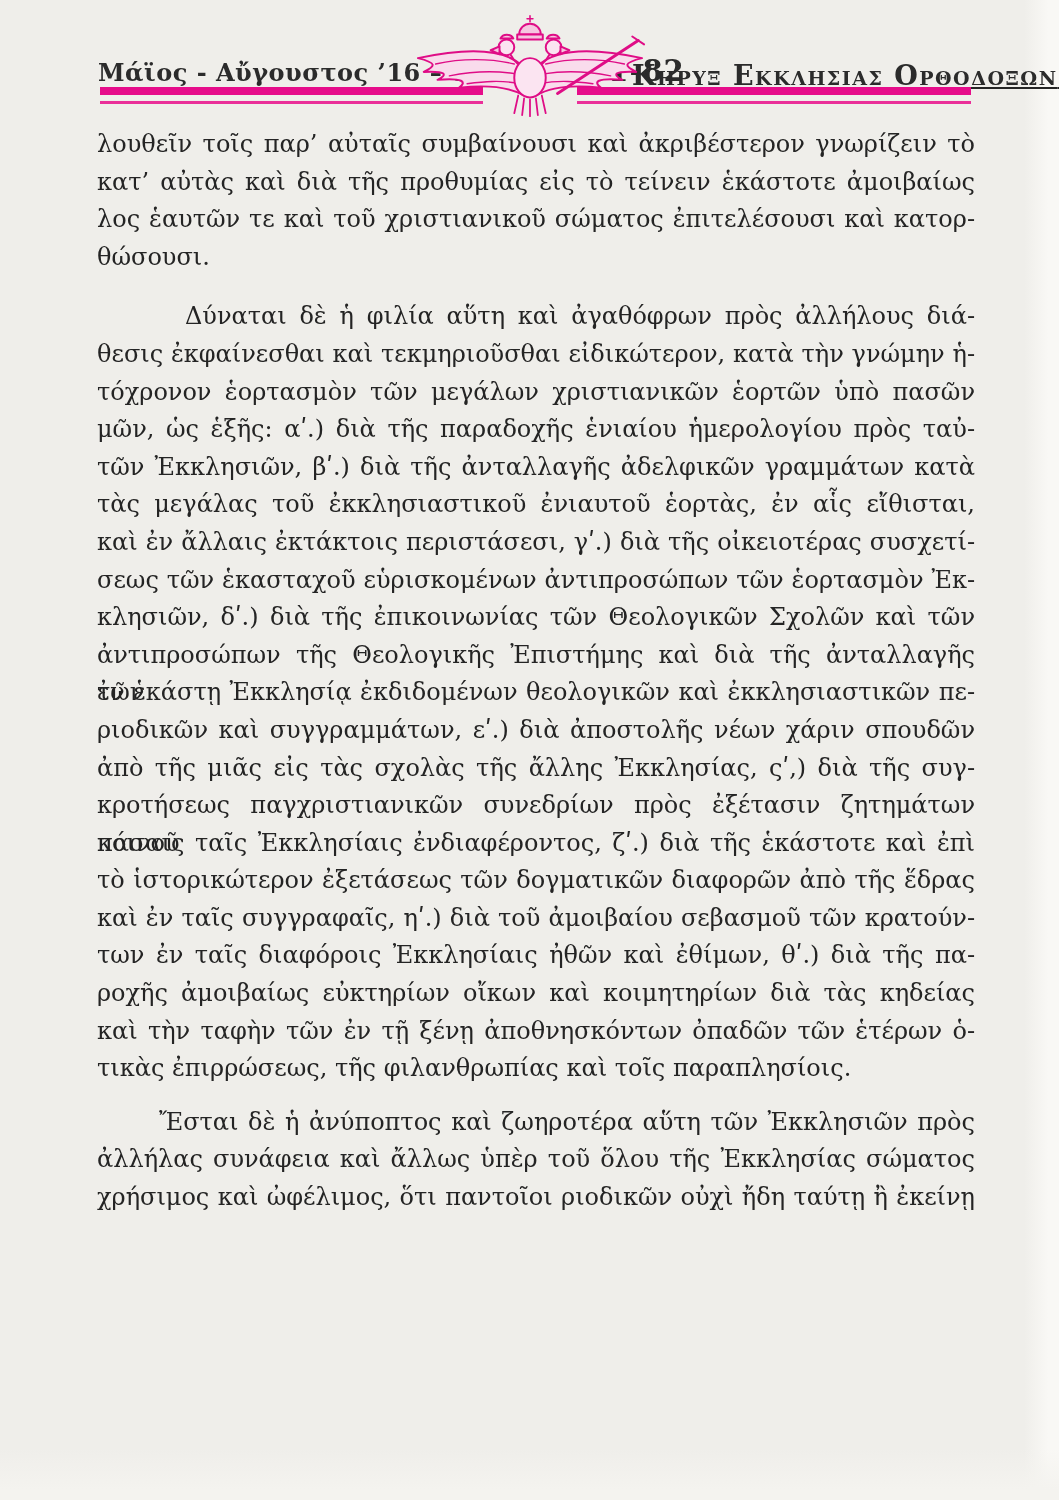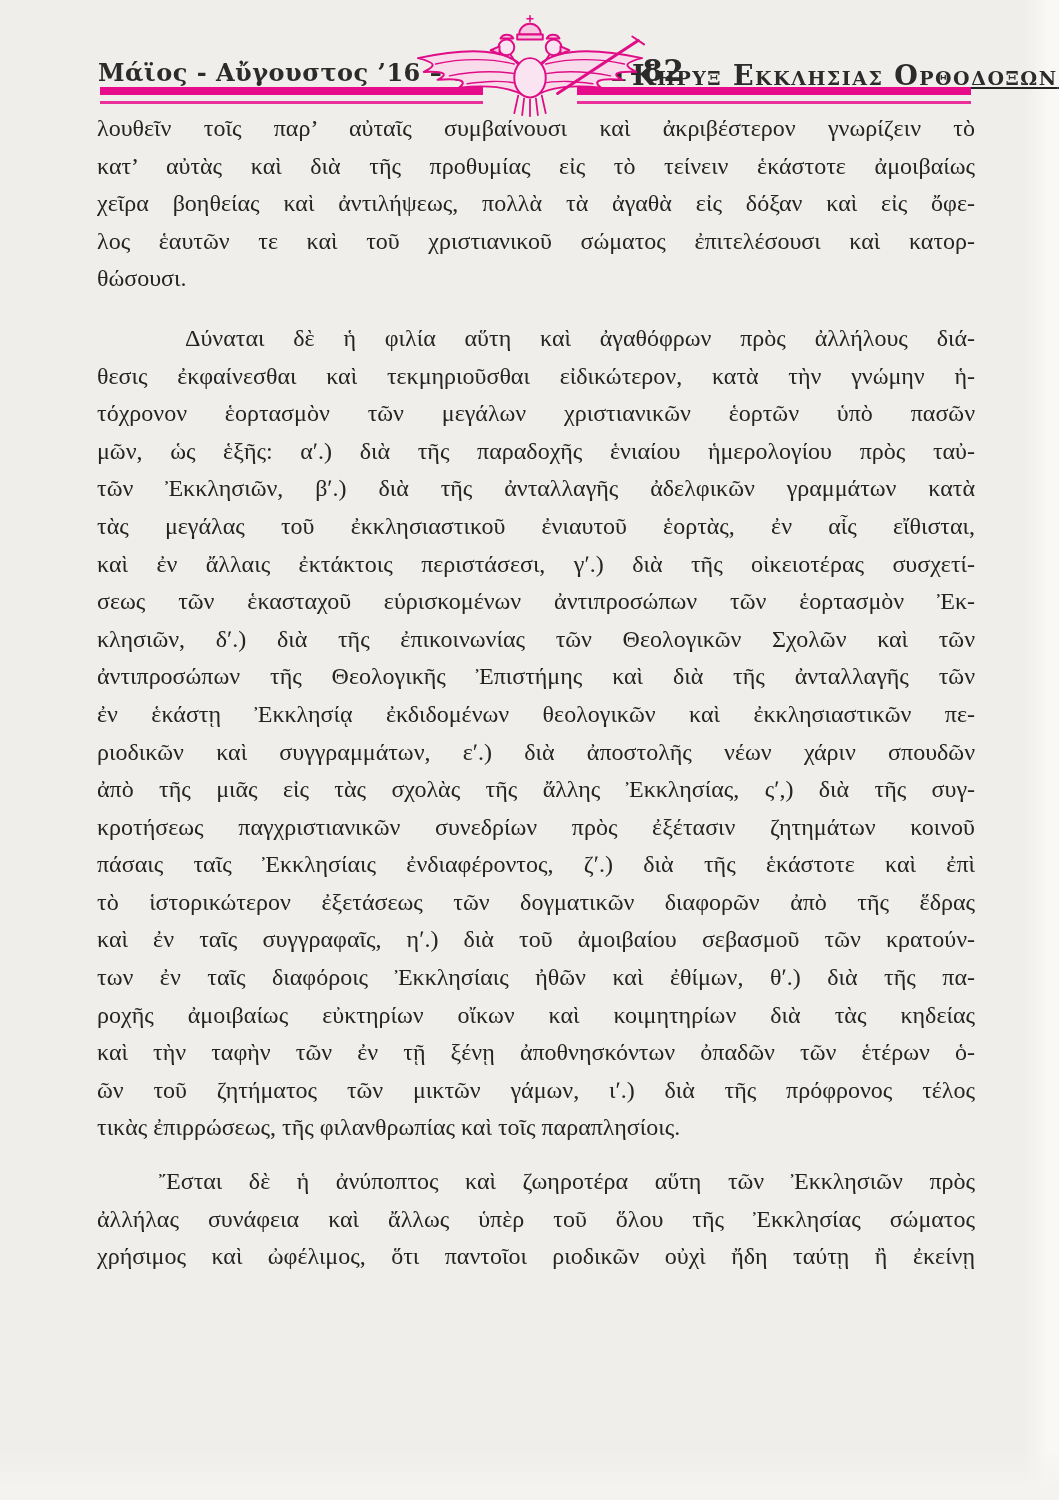--- a/index.html
+++ b/index.html
@@ -43,23 +43,22 @@
   .rule { position:absolute; background:#e60c8a; }
   .rule-thick-left  { left:100px; top:87px;  width:383px; height:8px; }
   .rule-thick-right { left:577px; top:87px;  width:394px; height:8px; }
   .rule-thin-left   { left:100px; top:101px; width:383px; height:3px; background:#ea2f99; }
   .rule-thin-right  { left:577px; top:101px; width:394px; height:3px; background:#ea2f99; }
 
   .emblem { position:absolute; left:412px; top:14px; width:236px; height:104px; }
 
   
   .bodytext {
-    position:absolute; left:97px; top:110px; width:878px;
+    position:absolute; left:97px; top:126px; width:878px;
     font-size:24px;
-    font-family:Liberation Serif, serif;
   }
   .line {
     height:37.6px; line-height:37.6px;
     text-align:justify; text-align-last:justify;
     white-space:normal; overflow:visible;
   }
   .line.endline { text-align-last:left; }
   .para-2 { margin-top:22px; }
   .para-3 { margin-top:16px; }
   .indent-1 { padding-left:88px; }
@@ -120,21 +119,20 @@
 
     <path d="M108,82 L104,100 M114,85 L112,102 M120,86 L120,103 M126,85 L128,102 M132,82 L136,100" fill="none" stroke-width="1.8"></path>
   </g>
 </svg>
 
 <div class="bodytext">
 
   <div class="para">
     <div class="line">λουθεῖν τοῖς παρ’ αὐταῖς συμβαίνουσι καὶ ἀκριβέστερον γνωρίζειν τὸ</div>
     <div class="line">κατ’ αὐτὰς καὶ διὰ τῆς προθυμίας εἰς τὸ τείνειν ἑκάστοτε ἀμοιβαίως</div>
-    <div class="line">χεῖρα βοηθείας καὶ ἀντιλήψεως, πολλὰ τὰ ἀγαθὰ εἰς δόξαν καὶ εἰς ὄφε-</div>
     <div class="line">λος ἑαυτῶν τε καὶ τοῦ χριστιανικοῦ σώματος ἐπιτελέσουσι καὶ κατορ-</div>
     <div class="line endline">θώσουσι.</div>
   </div>
 
   <div class="para para-2">
     <div class="line indent-1">Δύναται δὲ ἡ φιλία αὕτη καὶ ἀγαθόφρων πρὸς ἀλλήλους διά-</div>
     <div class="line">θεσις ἐκφαίνεσθαι καὶ τεκμηριοῦσθαι εἰδικώτερον, κατὰ τὴν γνώμην ἡ-</div>
     <div class="line">τόχρονον ἑορτασμὸν τῶν μεγάλων χριστιανικῶν ἑορτῶν ὑπὸ πασῶν</div>
     <div class="line">μῶν, ὡς ἑξῆς: αʹ.) διὰ τῆς παραδοχῆς ἑνιαίου ἡμερολογίου πρὸς ταὐ-</div>
     <div class="line">τῶν Ἐκκλησιῶν, βʹ.) διὰ τῆς ἀνταλλαγῆς ἀδελφικῶν γραμμάτων κατὰ</div>
@@ -146,21 +144,20 @@
     <div class="line">ἐν ἑκάστῃ Ἐκκλησίᾳ ἐκδιδομένων θεολογικῶν καὶ ἐκκλησιαστικῶν πε-</div>
     <div class="line">ριοδικῶν καὶ συγγραμμάτων, εʹ.) διὰ ἀποστολῆς νέων χάριν σπουδῶν</div>
     <div class="line">ἀπὸ τῆς μιᾶς εἰς τὰς σχολὰς τῆς ἄλλης Ἐκκλησίας, ςʹ,) διὰ τῆς συγ-</div>
     <div class="line">κροτήσεως παγχριστιανικῶν συνεδρίων πρὸς ἐξέτασιν ζητημάτων κοινοῦ</div>
     <div class="line">πάσαις ταῖς Ἐκκλησίαις ἐνδιαφέροντος, ζʹ.) διὰ τῆς ἑκάστοτε καὶ ἐπὶ</div>
     <div class="line">τὸ ἱστορικώτερον ἐξετάσεως τῶν δογματικῶν διαφορῶν ἀπὸ τῆς ἕδρας</div>
     <div class="line">καὶ ἐν ταῖς συγγραφαῖς, ηʹ.) διὰ τοῦ ἀμοιβαίου σεβασμοῦ τῶν κρατούν-</div>
     <div class="line">των ἐν ταῖς διαφόροις Ἐκκλησίαις ἠθῶν καὶ ἐθίμων, θʹ.) διὰ τῆς πα-</div>
     <div class="line">ροχῆς ἀμοιβαίως εὐκτηρίων οἴκων καὶ κοιμητηρίων διὰ τὰς κηδείας</div>
     <div class="line">καὶ τὴν ταφὴν τῶν ἐν τῇ ξένῃ ἀποθνησκόντων ὀπαδῶν τῶν ἑτέρων ὁ-</div>
-    <div class="line">ῶν τοῦ ζητήματος τῶν μικτῶν γάμων, ιʹ.) διὰ τῆς πρόφρονος τέλος</div>
     <div class="line endline">τικὰς ἐπιρρώσεως, τῆς φιλανθρωπίας καὶ τοῖς παραπλησίοις.</div>
   </div>
 
   <div class="para para-3">
     <div class="line indent-2">Ἔσται δὲ ἡ ἀνύποπτος καὶ ζωηροτέρα αὕτη τῶν Ἐκκλησιῶν πρὸς</div>
     <div class="line">ἀλλήλας συνάφεια καὶ ἄλλως ὑπὲρ τοῦ ὅλου τῆς Ἐκκλησίας σώματος</div>
     <div class="line">χρήσιμος καὶ ὠφέλιμος, ὅτι παντοῖοι ριοδικῶν οὐχὶ ἤδη ταύτῃ ἢ ἐκείνῃ</div>
   </div>
 
 </div>

